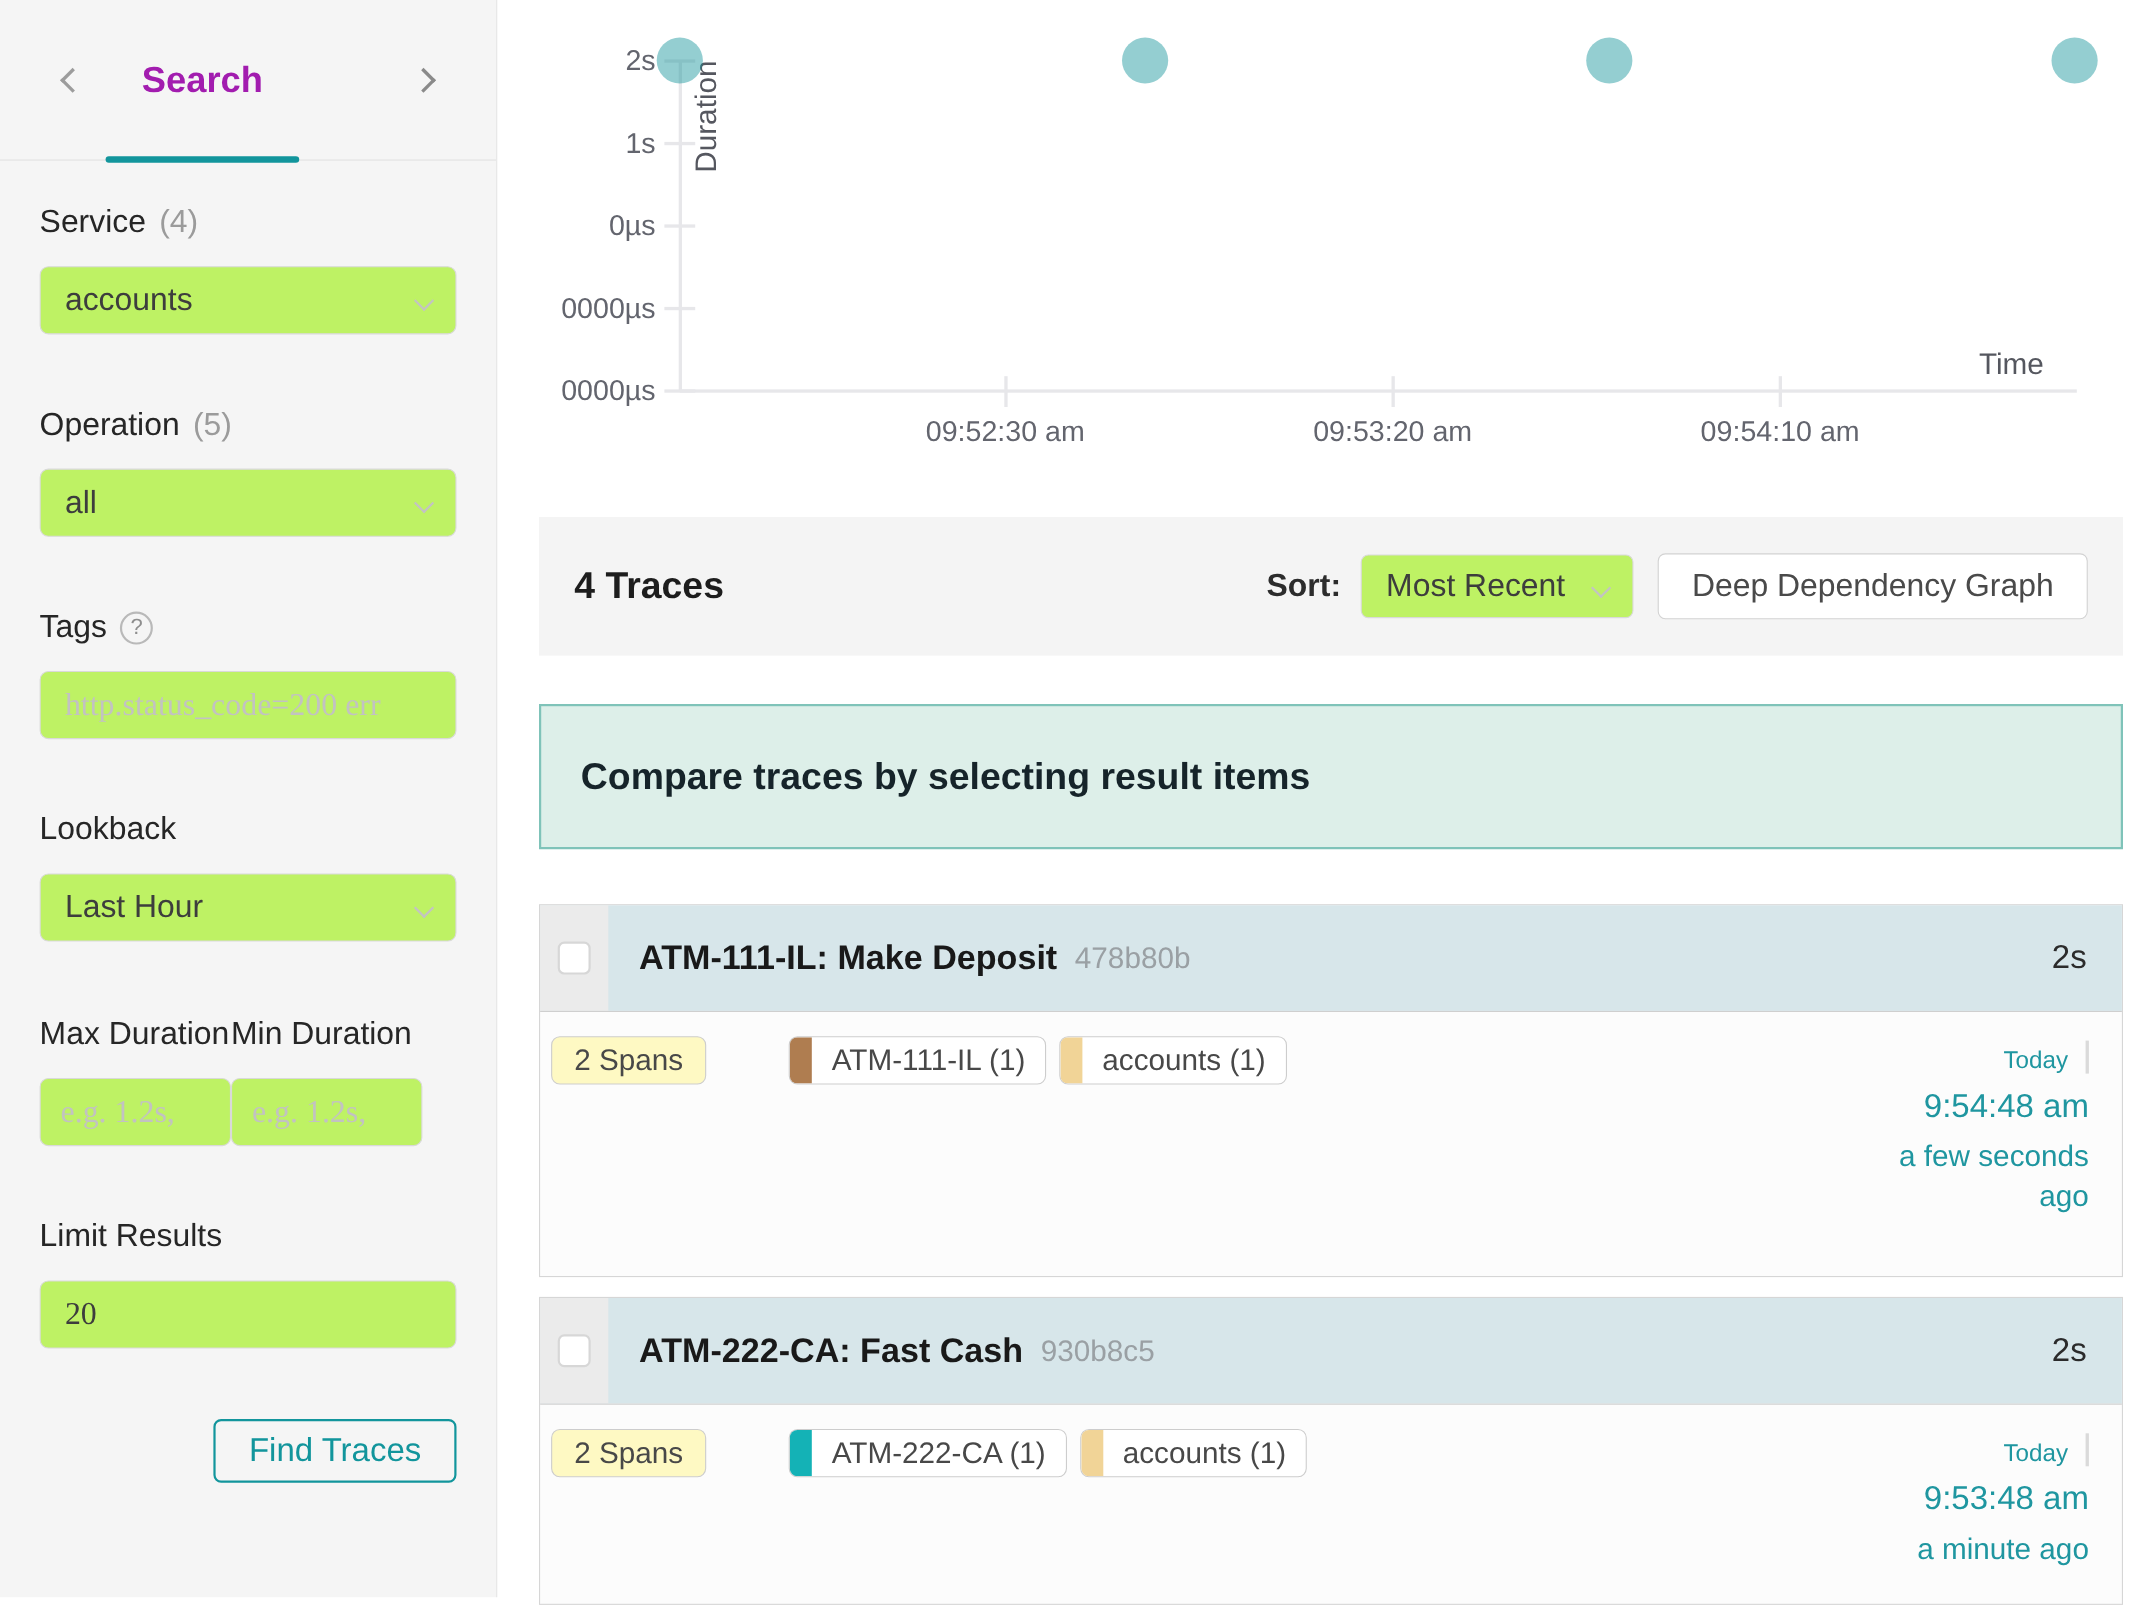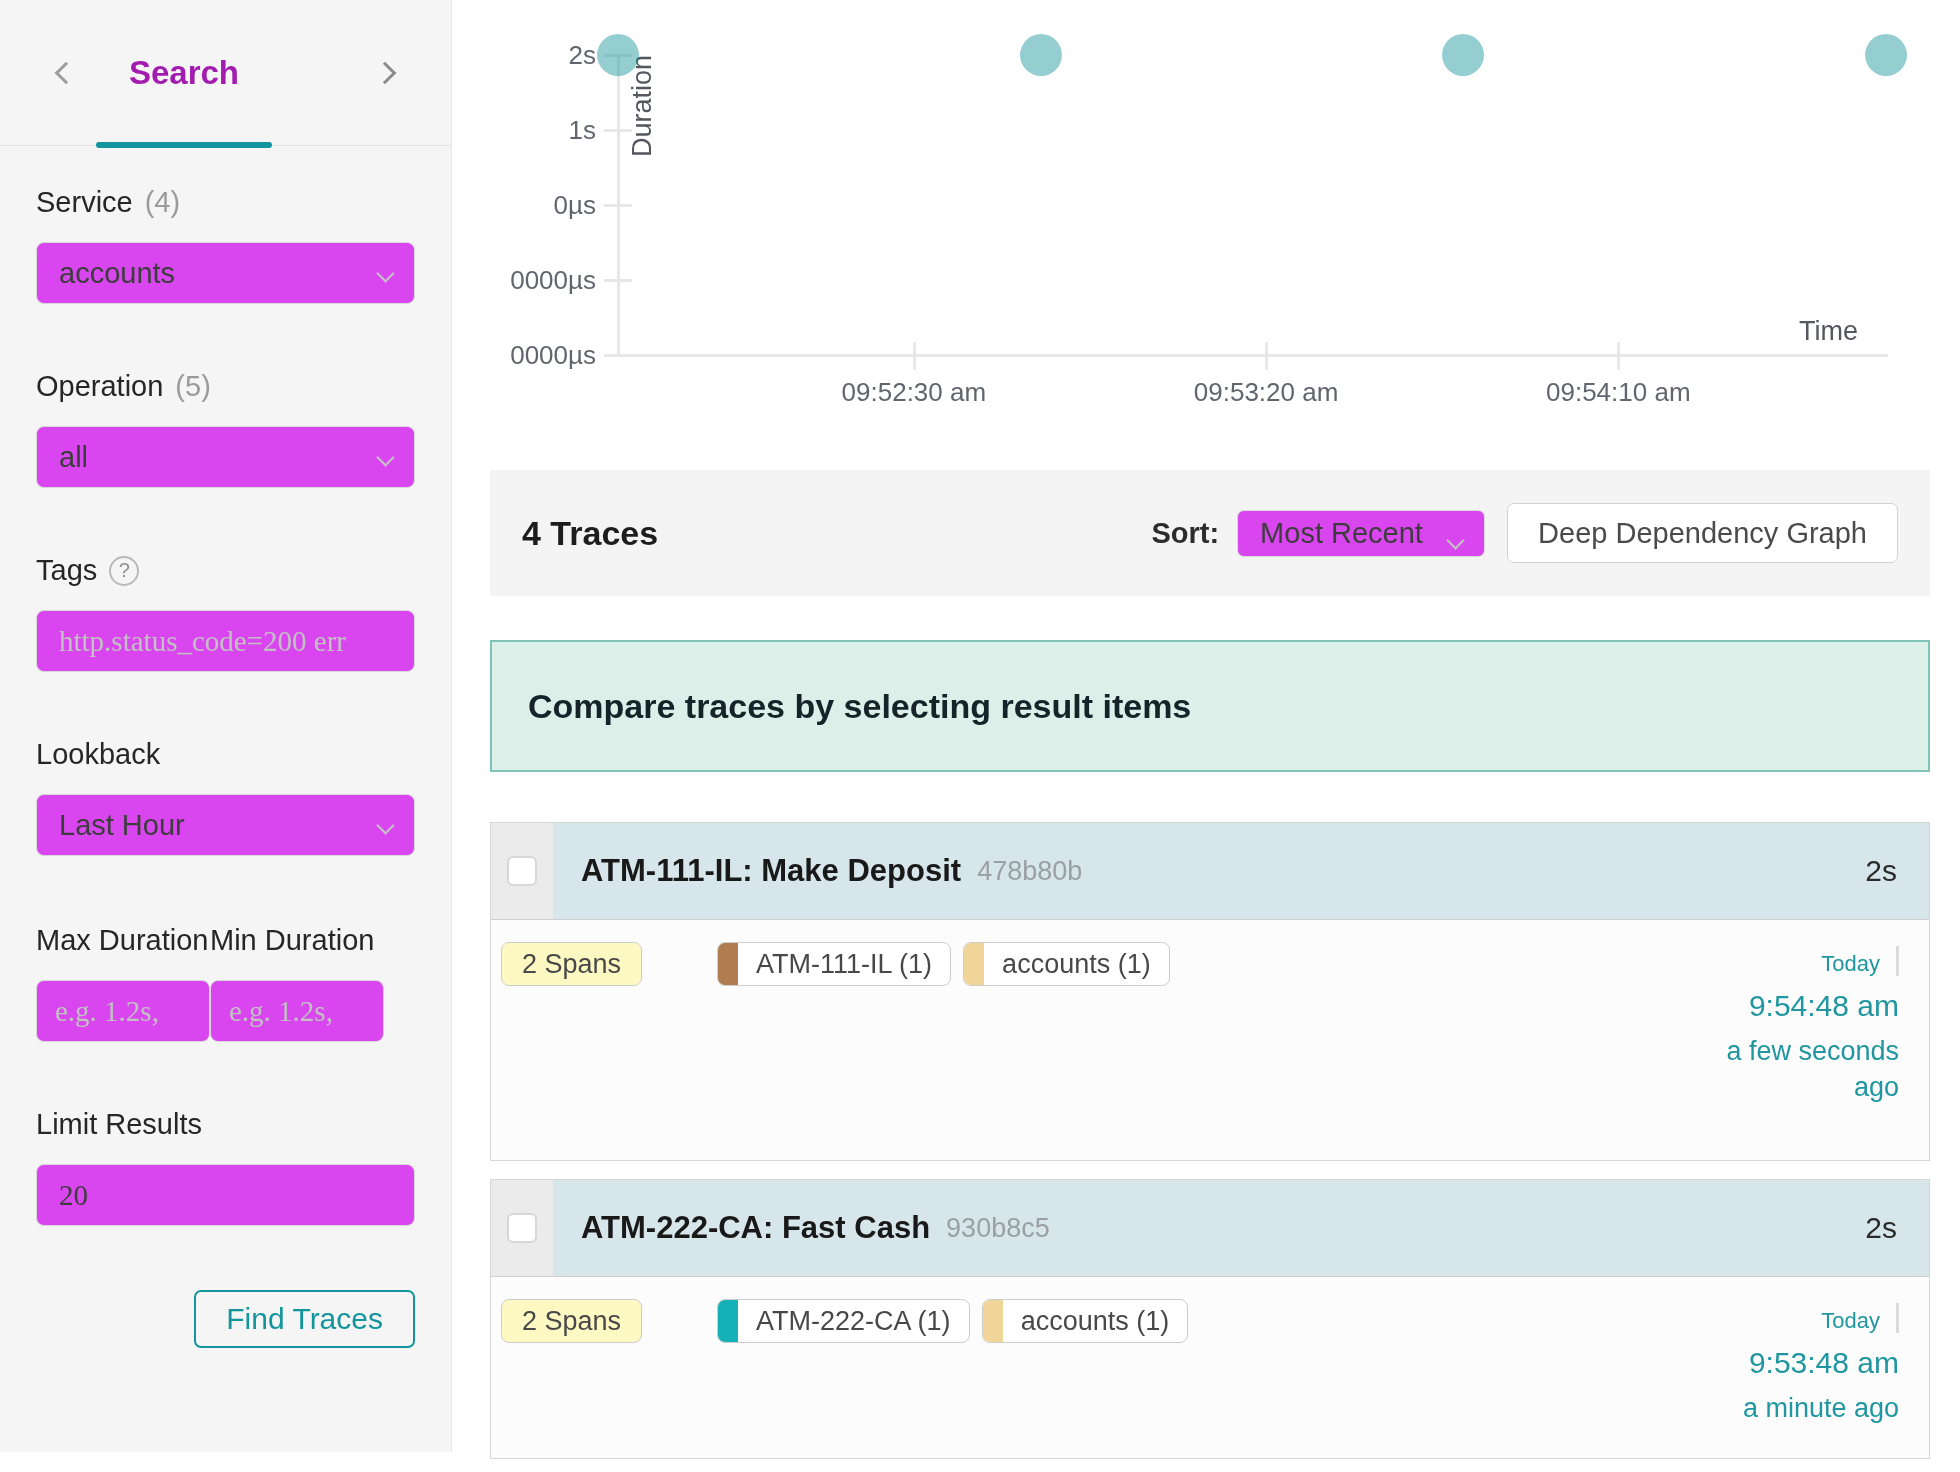--- a/index.html
+++ b/index.html
@@ -11,21 +11,21 @@
   .nav{position:relative;height:146px;border-bottom:1px solid #e2e2e2;display:flex;align-items:center;justify-content:space-between;padding:0 58px}
   .chev{display:inline-block;width:16px;height:16px}
   .chev-left{border-left:3px solid #9c9c9c;border-bottom:3px solid #9c9c9c;transform:rotate(45deg)}
   .chev-right{border-left:3px solid #8a8a8a;border-bottom:3px solid #8a8a8a;transform:rotate(-135deg)}
   .tab{position:absolute;left:96px;top:0;width:176px;height:100%;display:flex;align-items:center;justify-content:center;font-size:33px;font-weight:bold;color:#a21caf;cursor:pointer}
   .tab-underline{position:absolute;left:0;right:0;bottom:-3px;height:6px;border-radius:3px;background:#12959c}
   .side-content{padding:0 36px}
   .field-label{display:flex;align-items:center;gap:12px;font-size:29px;color:#262626;margin-top:66px}
   .field-label:first-child{margin-top:40px}
   .count{color:#9b9b9b}
-  .control{position:relative;margin-top:23px;height:62px;background:#d946ef;border:1px solid #d9d9d9;border-radius:8px;display:flex;align-items:center;padding:0 22px;font-size:29px;color:#3d3d3d}
+  .control{position:relative;margin-top:23px;height:62px;background:#bef264;border:1px solid #d9d9d9;border-radius:8px;display:flex;align-items:center;padding:0 22px;font-size:29px;color:#3d3d3d}
   .caret{position:absolute;right:22px;top:24px;width:13px;height:13px;border-right:2.5px solid #c3c3c3;border-bottom:2.5px solid #c3c3c3;transform:rotate(45deg)}
   input.text-input{display:block;width:100%;outline:none;font-family:Liberation Serif, serif}
   input.text-input::placeholder{color:#c2c2c2}
   .qmark{width:30px;height:30px;border:2px solid #b9b9b9;border-radius:50%;display:inline-flex;align-items:center;justify-content:center;font-size:20px;color:#8e8e8e}
   .dur-row{display:flex;}
   .dur-col{width:174px}
   .dur-col .field-label{margin-top:68px}
   .dur-col .control{padding:0 18px}
   .find-row{display:flex;justify-content:flex-end;margin-top:64px}
   .find-btn{height:58px;padding:0 30px;background:transparent;border:2px solid #12959c;border-radius:7px;color:#12959c;font-size:30px;display:inline-flex;align-items:center;cursor:pointer;font-family:"Liberation Sans",sans-serif}
@@ -38,21 +38,21 @@
   .axis,.tickmark{position:absolute;background:#e7e7ea}
   .tick-label{position:absolute;color:#63656e;font-size:26px;line-height:30px}
   .axis-caption{position:absolute;color:#55575f;font-size:27px;white-space:nowrap}
   .dot{position:absolute;width:42px;height:42px;border-radius:50%;transform:translate(-50%,-50%);cursor:pointer}
 
   
   .results-bar{height:126px;background:#f4f4f4;display:flex;align-items:center;padding:0 32px}
   .results-count{font-size:34px;font-weight:bold;color:#1d1d1d}
   .sort-group{margin-left:auto;display:flex;align-items:center}
   .sort-label{font-size:29px;font-weight:bold;color:#2c2c2c;margin-right:18px}
-  .sort-select{position:relative;width:248px;height:47px;margin-top:0;border-radius:7px}
+  .sort-select{position:relative;width:248px;height:58px;margin-top:0;border-radius:7px}
   .sort-select .caret{top:23px}
   .ddg-btn{margin-left:22px;height:60px;padding:0 30px;background:#fff;border:1px solid #d2d2d2;border-radius:7px;font-size:29px;color:#4a4a4a;display:inline-flex;align-items:center;cursor:pointer;font-family:"Liberation Sans",sans-serif}
 
   
   .banner{margin-top:44px;height:132px;background:#ddefe9;border:2px solid #7fc3b9;display:flex;align-items:center;padding:0 36px;font-size:34px;font-weight:bold;color:#16242a}
 
   
   .trace-card{margin-top:50px;border:1px solid #d6d6d6;background:#fcfcfc;cursor:pointer}
   .trace-card + .trace-card{margin-top:18px}
   .card-header{height:96px;background:#d7e6ea;display:flex;align-items:center}

